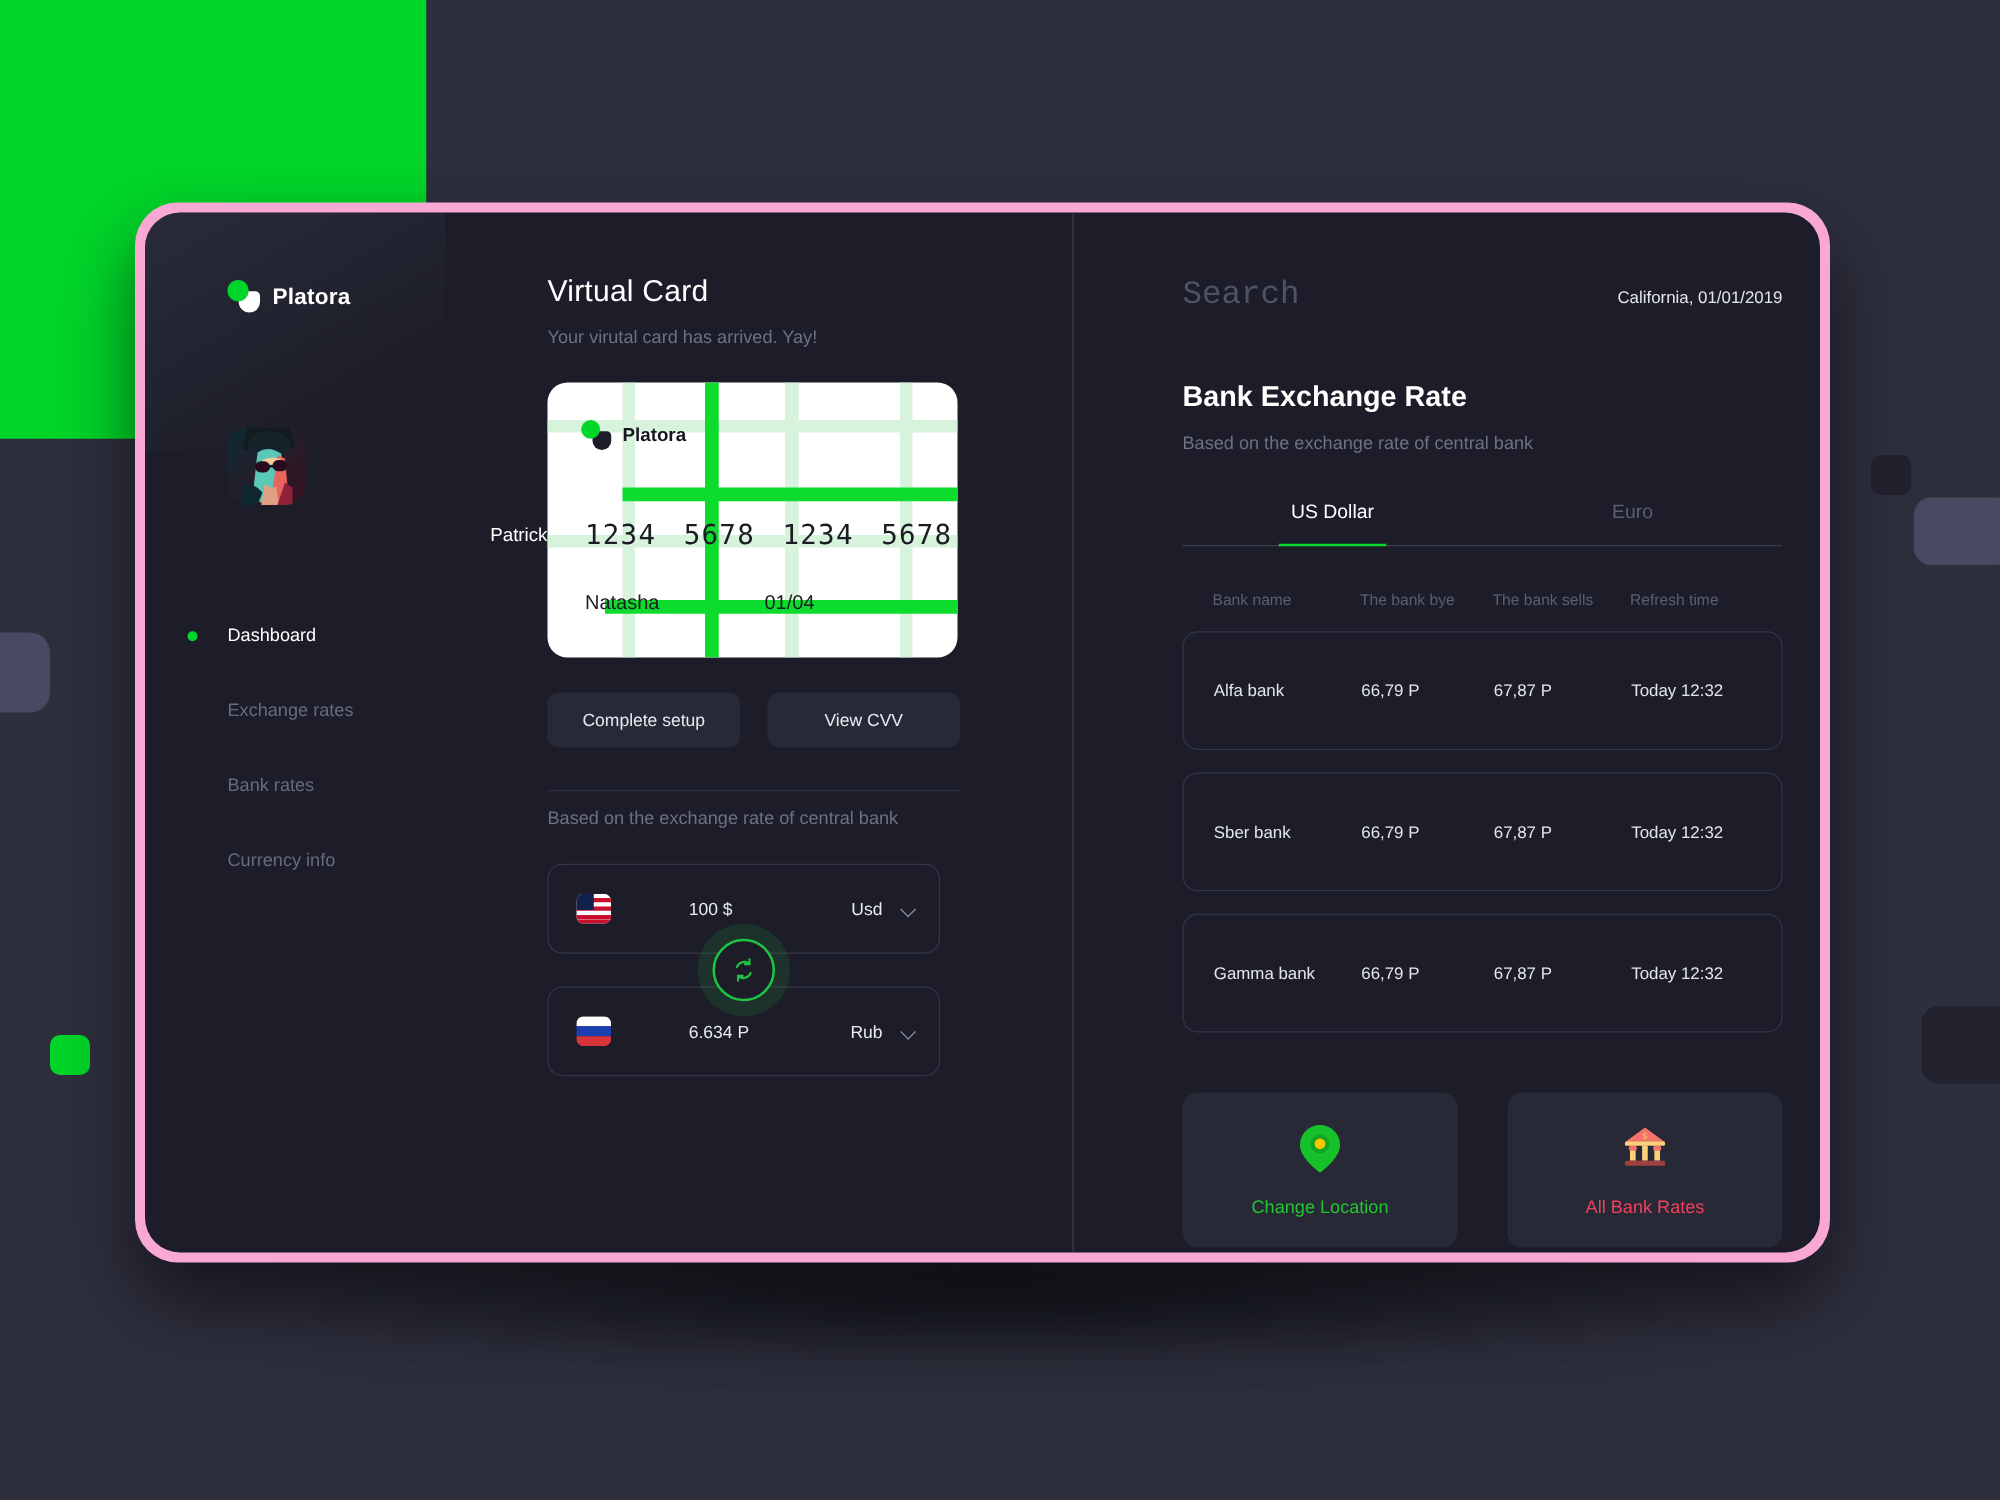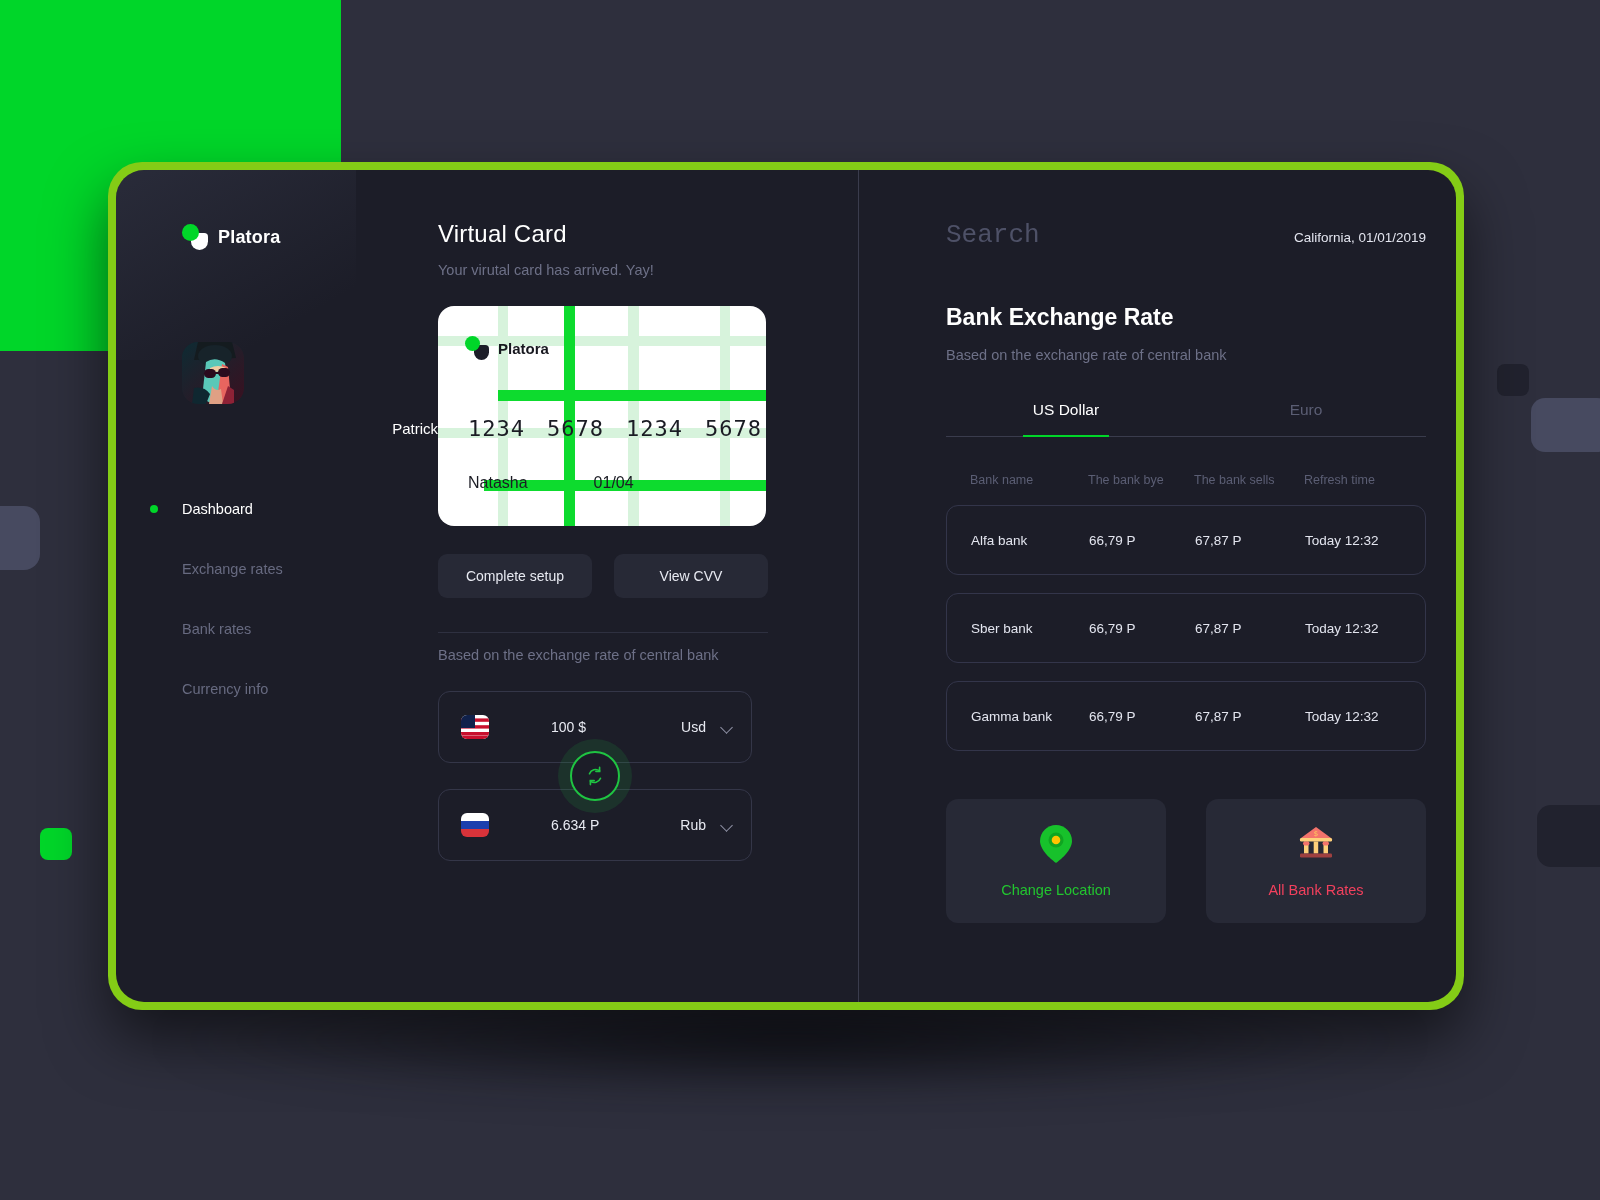--- a/index.html
+++ b/index.html
@@ -24,21 +24,21 @@
   .deco-right-dark2{ left:1537px; top:805px; width:80px; height:62px; background:#21222e; border-radius:14px; }
 
   
   .tablet-shadow{
     position:absolute; left:150px; top:980px; width:1280px; height:120px;
     background:radial-gradient(ellipse at center, rgba(10,11,16,.75) 0%, rgba(10,11,16,0) 70%);
     filter:blur(18px);
   }
   .tablet{
     position:absolute; left:108px; top:162px; width:1356px; height:848px;
-    background:#84cc16; border-radius:34px; padding:8px;
+    background:#f9a8d4; border-radius:34px; padding:8px;
     box-shadow:0 30px 60px rgba(0,0,0,.55);
   }
   .screen{
     width:100%; height:100%; background:#1c1d28; border-radius:28px;
     display:flex; overflow:hidden; position:relative;
   }
   .screen:after{
     content:""; position:absolute; left:742px; top:0; width:1px; height:100%;
     background:#3a3c4d;
   }
@@ -99,21 +99,21 @@
   .card-logo .mk{ width:24px; height:24px; position:relative; }
   .card-logo .mk .leaf{ position:absolute; right:0; bottom:0; width:15px; height:15px; background:#1c1d28; border-radius:0 4px 8px 8px; }
   .card-logo .mk .dot{ position:absolute; left:0; top:0; width:15px; height:15px; background:#00d629; border-radius:50%; }
   .card-logo .txt{ color:#17181f; font-size:15px; font-weight:bold; }
   .card-number{
     position:absolute; left:30px; top:110px; z-index:3;
     font-family:"DejaVu Sans Mono", monospace; font-size:22px; letter-spacing:1px;
     color:#1b1c24; display:flex; gap:22px;
   }
   .card-foot{
-    position:absolute; left:30px; top:168px; z-index:3; display:flex; gap:66px;
+    position:absolute; left:30px; top:168px; z-index:3; display:flex; gap:84px;
     color:#1b1c24; font-size:16px;
   }
 
   .card-actions{ display:flex; gap:22px; margin-top:28px; }
   .btn{
     height:44px; min-width:154px; padding:0 18px; background:#272936;
     border:none; border-radius:9px; color:#e8eaf2; font-size:14px;
     font-family:"Liberation Sans", sans-serif; cursor:pointer;
     display:flex; align-items:center; justify-content:center;
   }
@@ -170,21 +170,21 @@
   }
 
   .thead{ display:flex; margin-top:36px; padding:0 24px; }
   .thead span{ color:#5b5e74; font-size:12.5px; }
   .col1{ flex:0 0 118px; }
   .col2{ flex:0 0 106px; }
   .col3{ flex:0 0 110px; }
   .col4{ flex:0 0 96px; text-align:left; }
 
   .trow{
-    display:flex; align-items:center; height:70px; margin-top:18px;
+    display:flex; align-items:center; height:95px; margin-top:18px;
     border:1px solid #33354a; border-radius:12px; padding:0 24px;
     cursor:pointer;
   }
   .trow span{ color:#e3e5ef; font-size:13.5px; }
 
   .actions{ display:flex; gap:40px; margin-top:48px; }
   .act-card{
     flex:1; height:124px; background:#272936; border-radius:12px;
     display:flex; flex-direction:column; align-items:center; justify-content:center;
     gap:14px; cursor:pointer;

